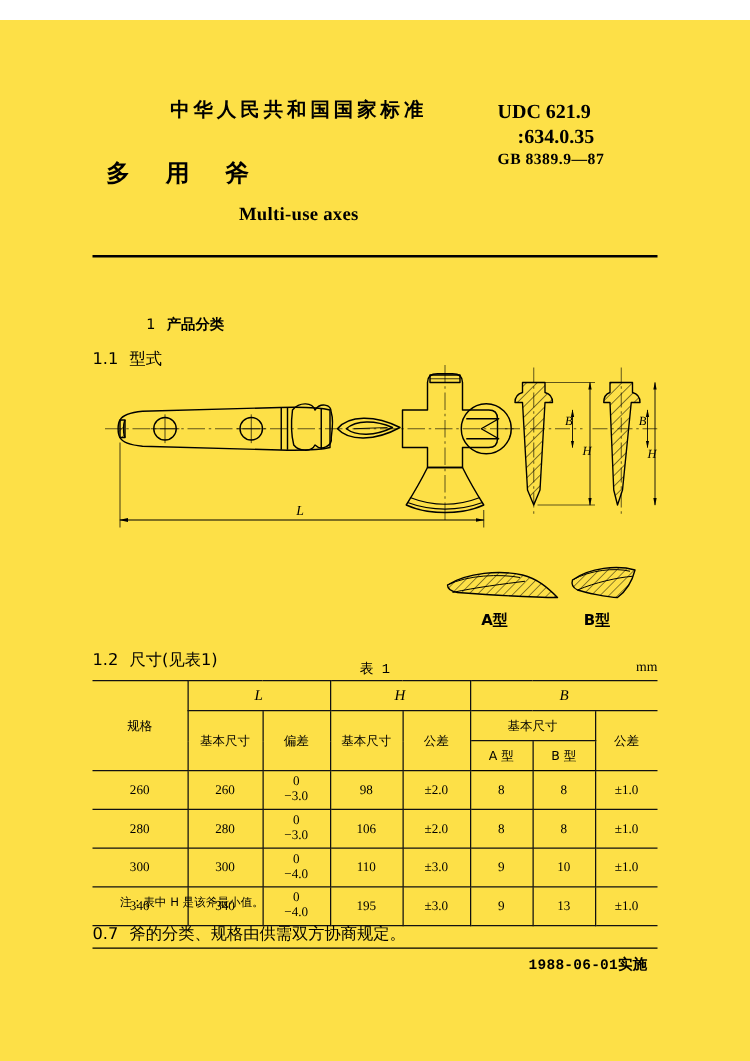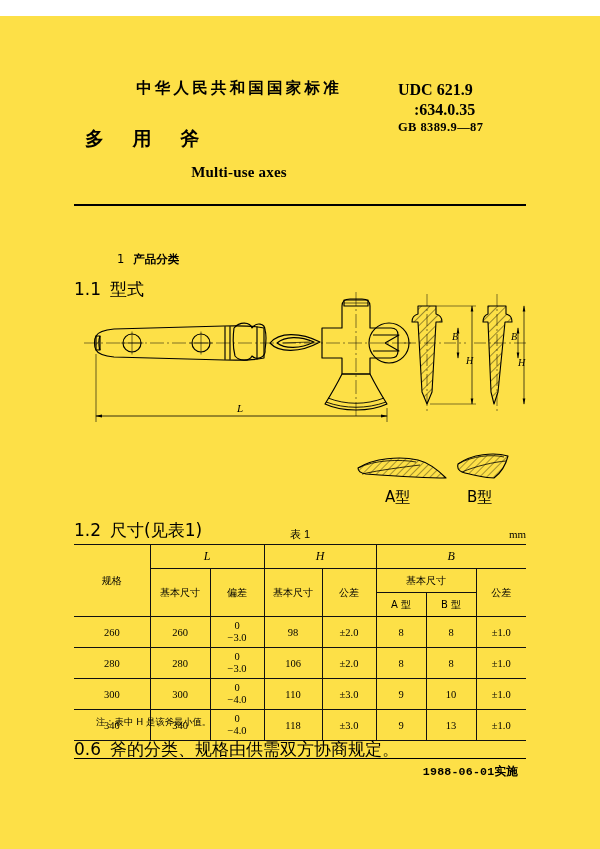--- a/index.html
+++ b/index.html
@@ -107,53 +107,53 @@
     font-family: "DejaVu Sans", "Liberation Sans", sans-serif;
     font-size: 11.5px;
     font-weight: bold;
     white-space: nowrap;
     margin-left: 43px;
   }
   .h1 .n { margin-right: 9px; font-weight: normal; }
   .h2 {
     position: absolute;
     font-family: "DejaVu Sans", "Liberation Sans", sans-serif;
-    font-size: 17px;
+    font-size: 13px;
     white-space: nowrap;
   }
   .h2 .n { margin-right: 9px; }
   #sec-11 { left: 74px; top: 262px; }
   #sec-12 { left: 74px; top: 503px; }
   #sec-13 { left: 74px; top: 722px; }
 
   
   .drawing {
     position: absolute;
     left: 74px; top: 272px;
     width: 452px;
     height: 222px;
   }
   .drawing svg { display: block; }
 
   
   .profile-label {
     position: absolute;
     font-family: "DejaVu Sans", "Liberation Sans", sans-serif;
-    font-size: 15px;
-    font-weight: normal;
+    font-size: 12px;
+    font-weight: bold;
     white-space: nowrap;
   }
 
   
   .tbl-caption {
     position: absolute;
     left: 74px; top: 511px;
     width: 452px;
     text-align: center;
-    font-family: Liberation Sans, sans-serif;
+    font-family: Liberation Mono, monospace;
     font-size: 11px;
     white-space: nowrap;
   }
   .tbl-unit {
     position: absolute;
     right: 74px; top: 512px;
     font-family: "Liberation Serif", serif;
     font-size: 11px;
   }
   table.dims {
@@ -451,31 +451,31 @@
         <td class="num">10</td>
         <td class="num noR">±1.0</td>
       </tr>
       <tr class="drow">
         <td class="noL num">340</td>
         <td class="num">340</td>
         <td>
           <span class="dev-stack">0</span>
           <span class="dev-stack">−4.0</span>
         </td>
-        <td class="num">118</td>
+        <td class="num">195</td>
         <td class="num">±3.0</td>
         <td class="num">9</td>
         <td class="num">13</td>
         <td class="num noR">±1.0</td>
       </tr>
     </tbody>
   </table>
 
   <div class="tbl-note">注：表中 H 是该斧最小值。</div>
 
   <div class="h2" id="sec-13">
-    <span class="n">0.6</span><span>斧的分类、规格由供需双方协商规定。</span>
+    <span class="n">0.7</span><span>斧的分类、规格由供需双方协商规定。</span>
   </div>
 
   <div class="ftr-rule"></div>
   <div class="ftr-right">1988-06-01实施</div>
 
 </div>
 
 </body></html>

